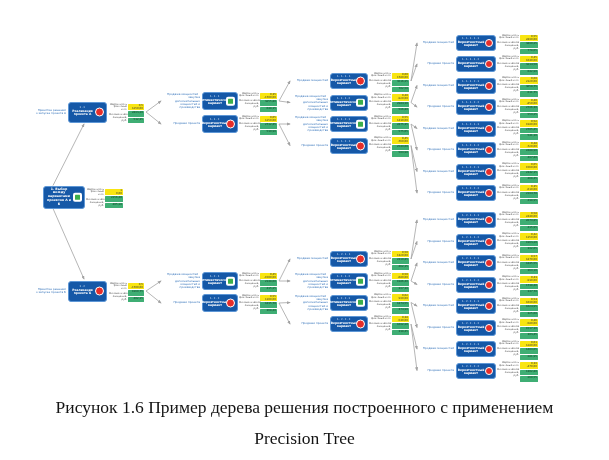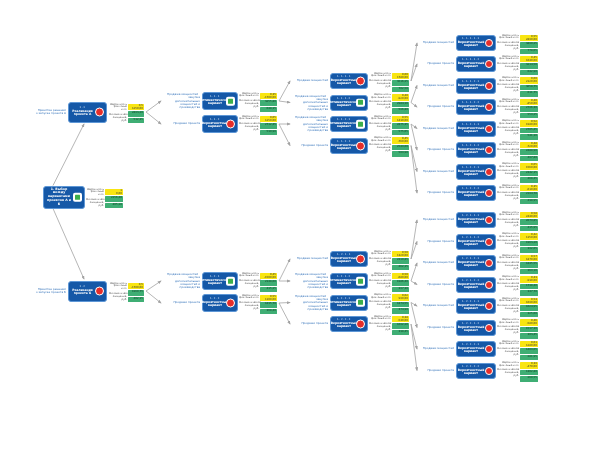--- a/index.html
+++ b/index.html
@@ -547,13 +547,17 @@
         <line x1="411" y1="259" x2="417" y2="220" stroke="#a3a3a3" stroke-width="0.8" marker-end="url(#ah)"></line>
         <line x1="411" y1="259" x2="417" y2="241.5" stroke="#a3a3a3" stroke-width="0.8" marker-end="url(#ah)"></line>
         <line x1="411" y1="281" x2="417" y2="263" stroke="#a3a3a3" stroke-width="0.8" marker-end="url(#ah)"></line>
         <line x1="411" y1="281" x2="417" y2="284.5" stroke="#a3a3a3" stroke-width="0.8" marker-end="url(#ah)"></line>
         <line x1="411" y1="302.5" x2="417" y2="306" stroke="#a3a3a3" stroke-width="0.8" marker-end="url(#ah)"></line>
         <line x1="411" y1="302.5" x2="417" y2="327.5" stroke="#a3a3a3" stroke-width="0.8" marker-end="url(#ah)"></line>
         <line x1="411" y1="324" x2="417" y2="349" stroke="#a3a3a3" stroke-width="0.8" marker-end="url(#ah)"></line>
         <line x1="411" y1="324" x2="417" y2="370.5" stroke="#a3a3a3" stroke-width="0.8" marker-end="url(#ah)"></line>
       </svg>
     </div>
+  <div id="caption">
+    <div>Рисунок 1.6 Пример дерева решения построенного с применением</div>
+    <div>Precision Tree</div>
+  </div>
 </div>
 
 </body></html>

